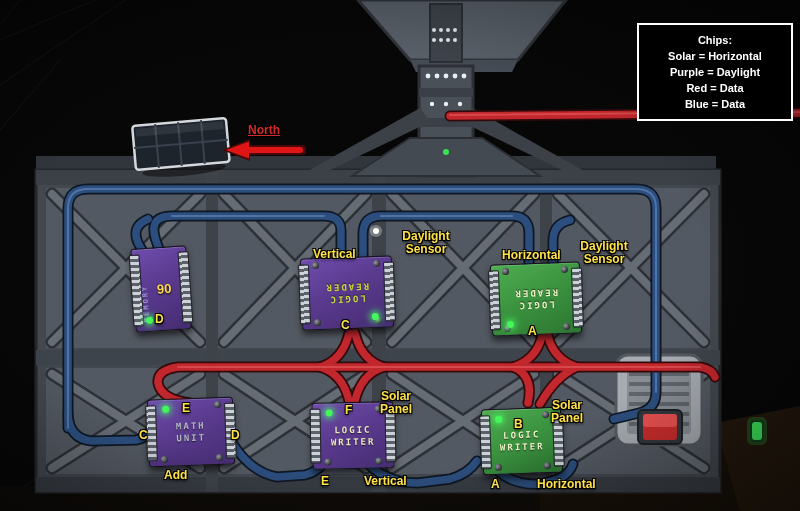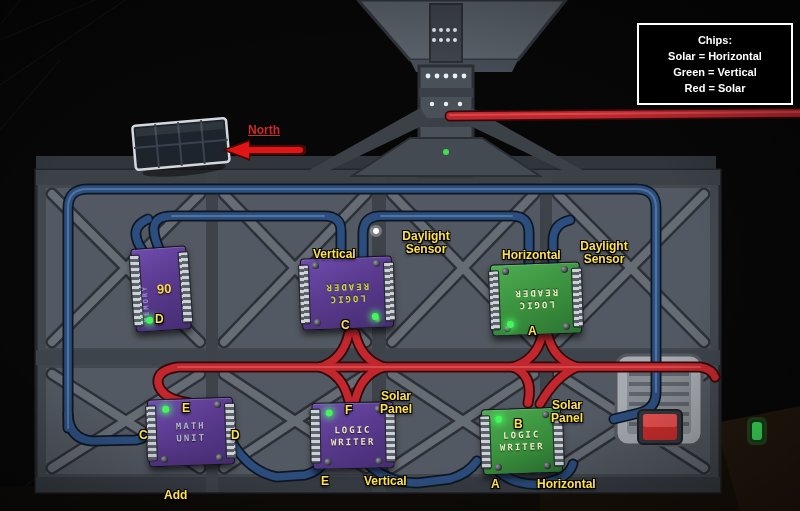--- a/index.html
+++ b/index.html
@@ -341,21 +341,21 @@
     <div>Sensor</div>
   </div>
 
   <span class="lbl" style="left:341px;top:318px">C</span>
   <span class="lbl" style="left:528px;top:324px">A</span>
   <span class="lbl" style="left:155px;top:312px">D</span>
 
   <span class="lbl" style="left:182px;top:401px">E</span>
   <span class="lbl" style="left:139px;top:428px">C</span>
   <span class="lbl" style="left:231px;top:428px">D</span>
-  <span class="lbl" style="left:164px;top:488px">Add</span>
+  <span class="lbl" style="left:164px;top:468px">Add</span>
 
   <span class="lbl" style="left:345px;top:403px">F</span>
   <div class="lbl lbl-2" style="left:372px;top:390px;width:48px">
     <div>Solar</div>
     <div>Panel</div>
   </div>
   <span class="lbl" style="left:321px;top:474px">E</span>
   <span class="lbl" style="left:364px;top:474px">Vertical</span>
 
   <span class="lbl" style="left:514px;top:417px">B</span>
@@ -372,17 +372,18 @@
       <path d="M80,12 L22,12" stroke="#4a0808" stroke-width="10" stroke-linecap="round" fill="none"></path>
       <polygon points="0,12 28,1 28,23" fill="#4a0808"></polygon>
       <path d="M78,12 L24,12" stroke="#e01616" stroke-width="6" stroke-linecap="round" fill="none"></path>
       <polygon points="4,12 27,3.5 27,20.5" fill="#e01616"></polygon>
     </svg>
   </div>
 
   <div class="legend">
     <div>Chips:</div>
     <div>Solar = Horizontal</div>
-    <div>Green = Vertical</div>
-    <div>Red = Solar</div>
+    <div>Purple = Daylight</div>
+    <div>Red = Data</div>
+    <div>Blue = Data</div>
   </div>
 
 </div>
 
 </body></html>

